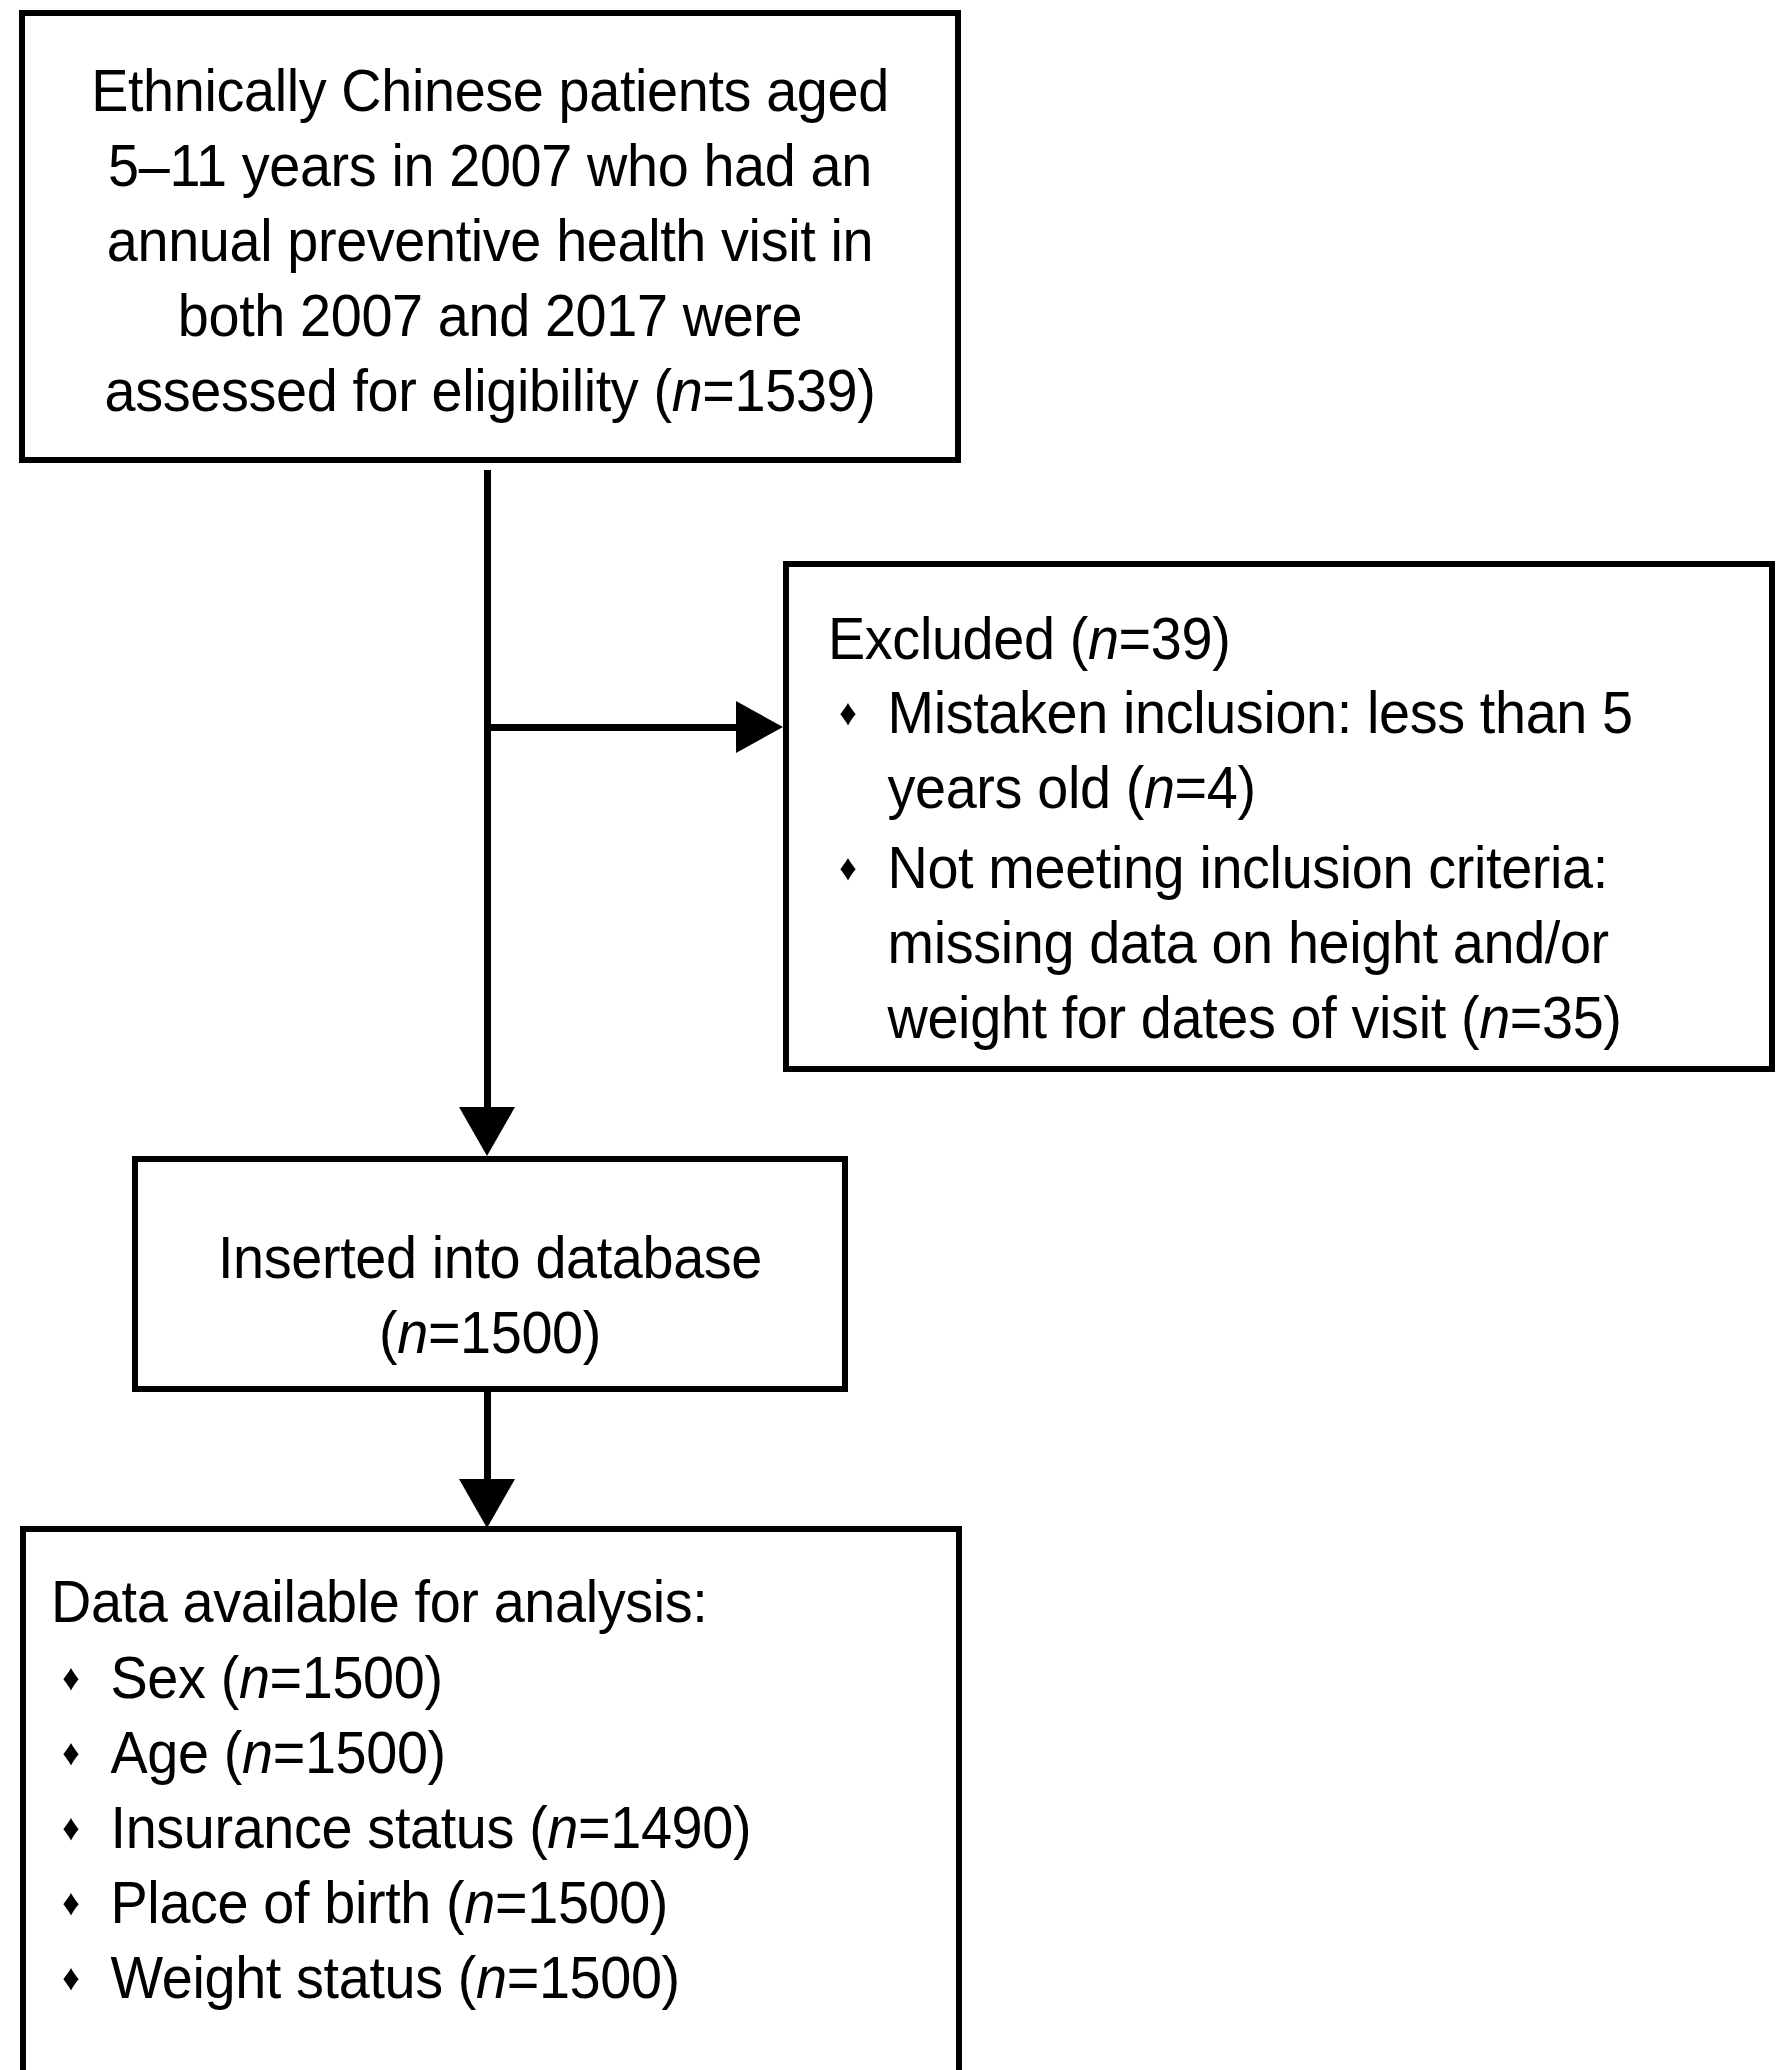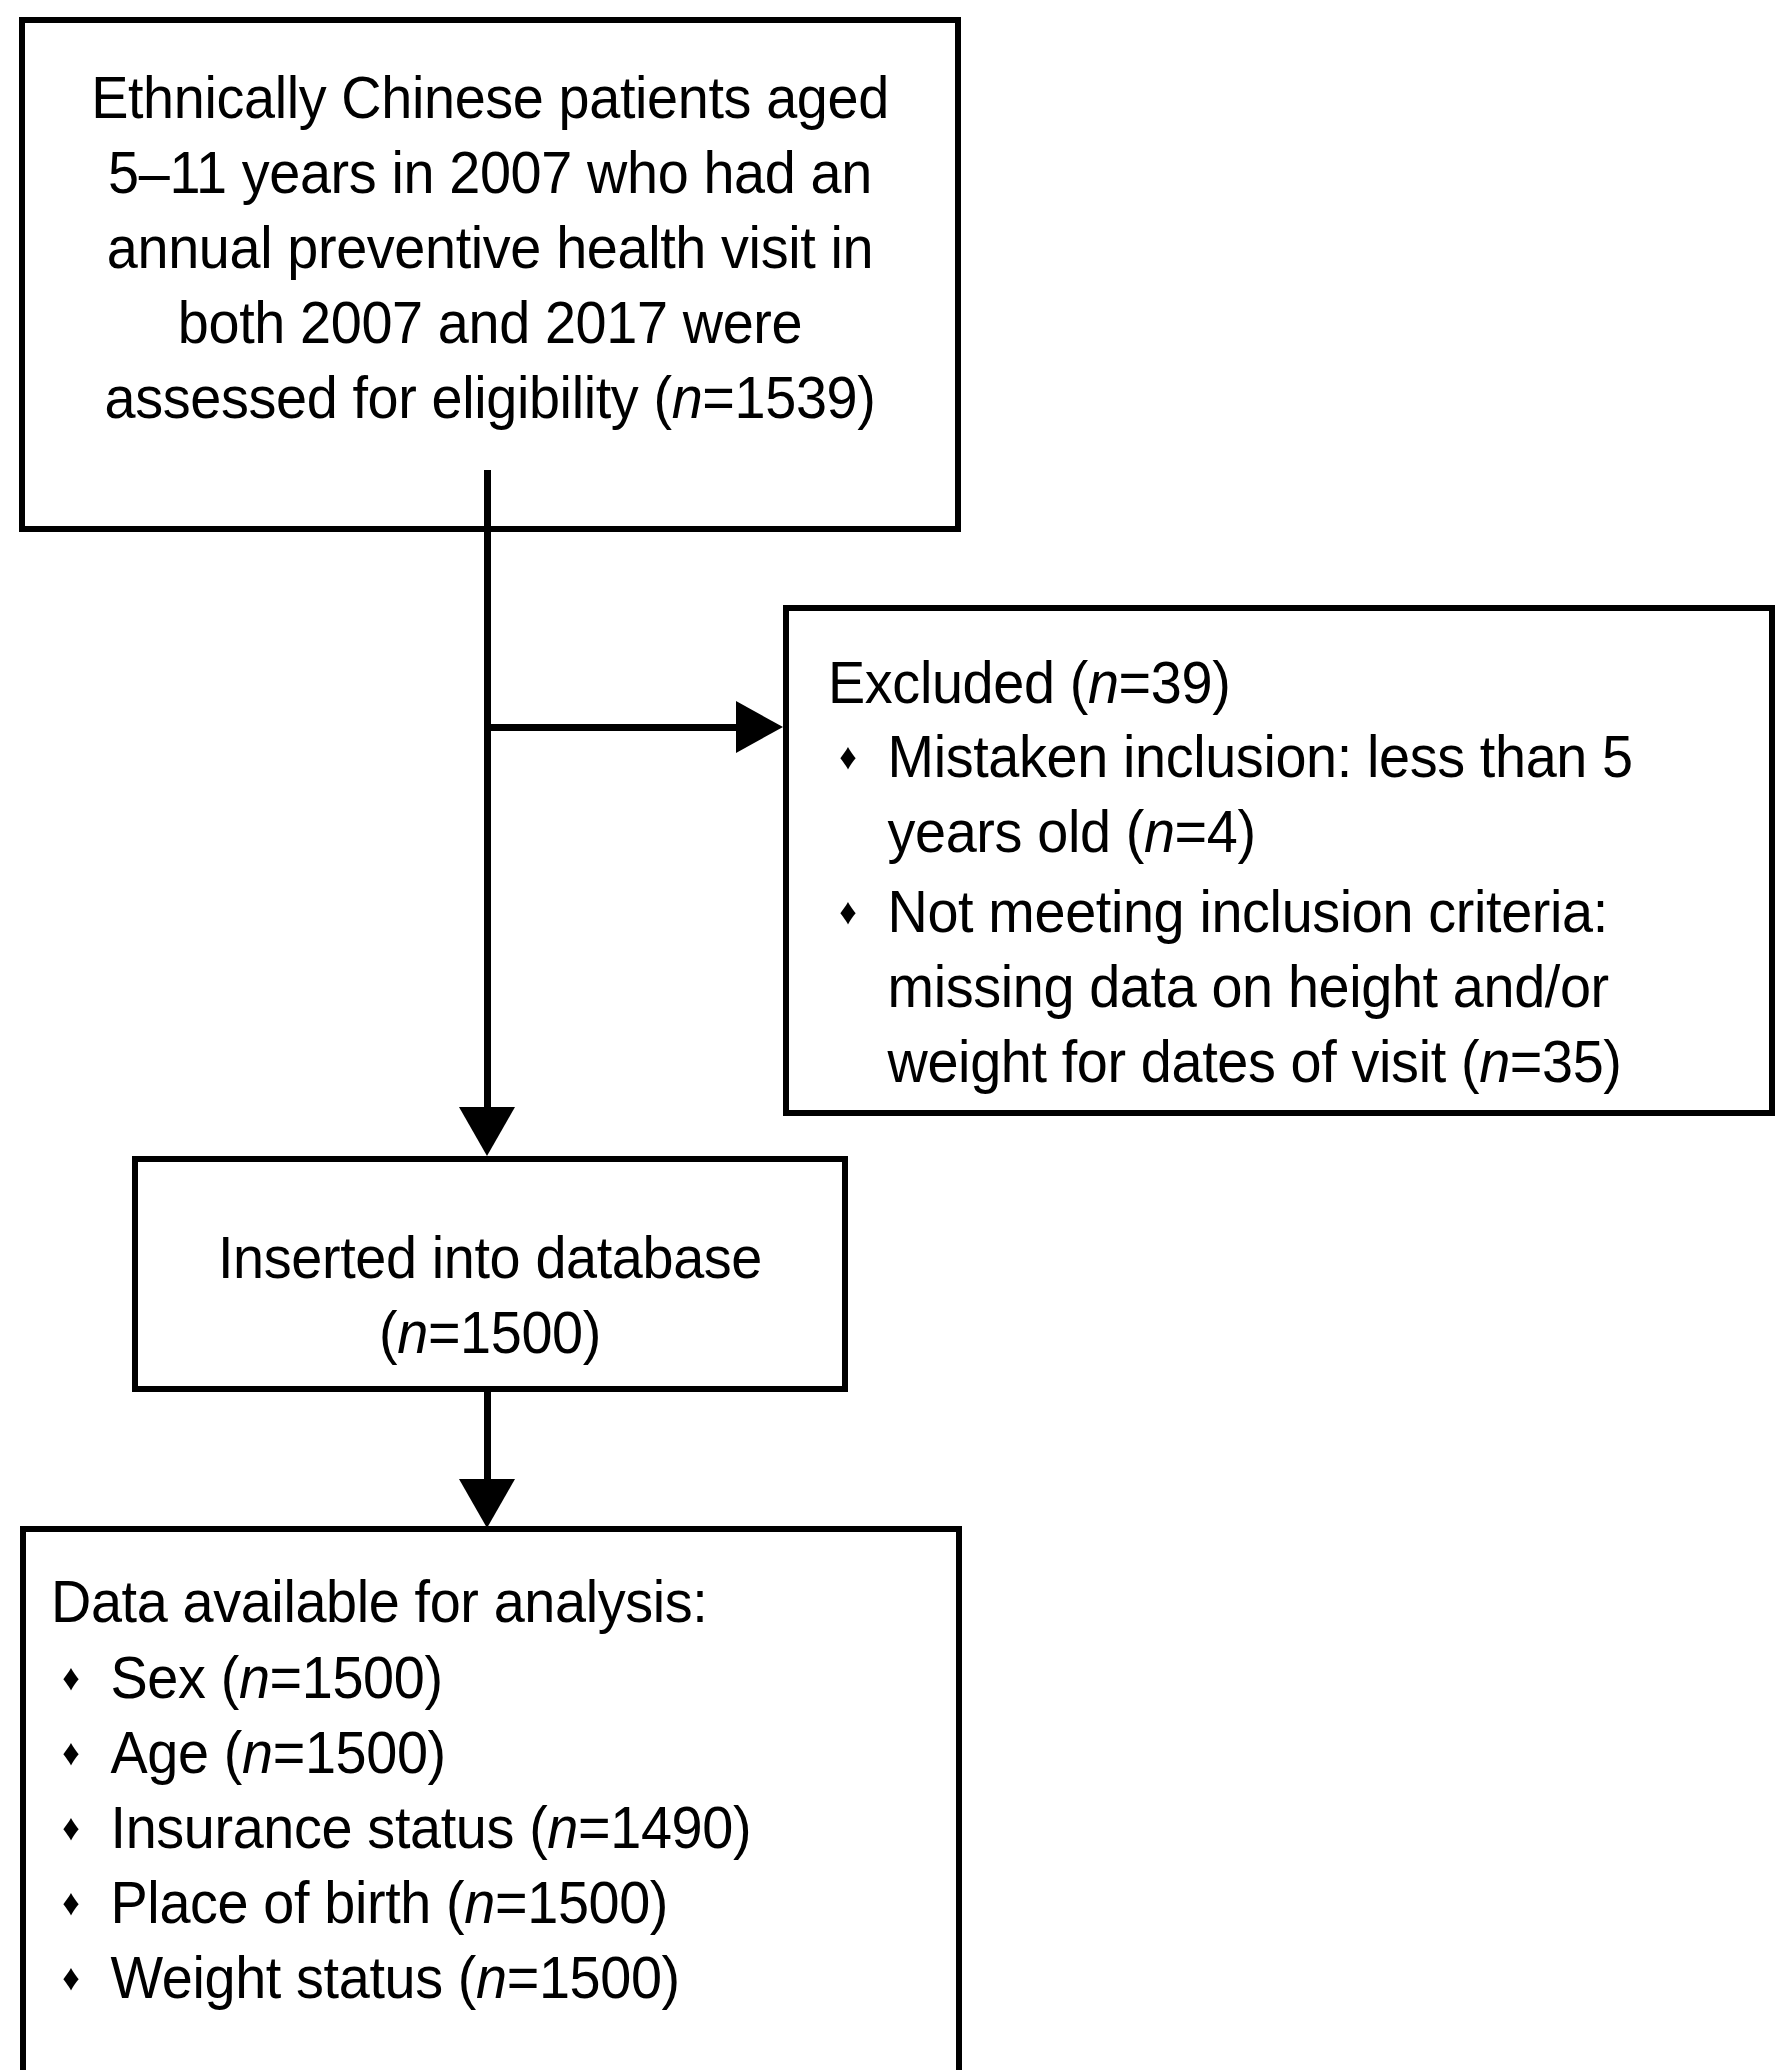--- a/index.html
+++ b/index.html
@@ -27,32 +27,32 @@
     line-height: 75px;
     font-weight: 400;
     letter-spacing: -0.4px;
     color: #000000;
     transform: scaleX(0.93);
     transform-origin: left center;
   }
 
   
   #box-eligibility {
-    left: 18.6px; top: 17px; width: 942px; height: 515px;
+    left: 18.6px; top: 10px; width: 942px; height: 453px;
   }
   #box-eligibility .boxtext {
     position: absolute;
     left: 22px; right: 22px; top: 37px;
     text-align: center;
     transform-origin: center center;
   }
 
   
   #box-excluded {
-    left: 783px; top: 561px; width: 992px; height: 511px; margin-top: 44px;
+    left: 783px; top: 561px; width: 992px; height: 511px;
   }
   #box-excluded .hdr {
     position: absolute; left: 39px; top: 34px;
   }
   #box-excluded .bullets {
     position: absolute; left: 39px; top: 108px; right: 24px;
   }
 
   
   #box-inserted {

